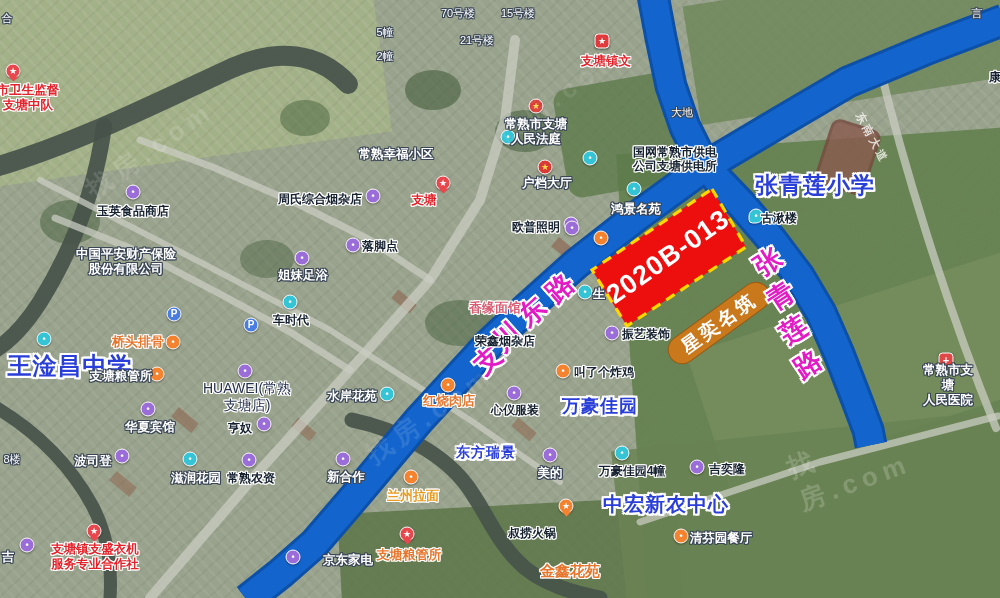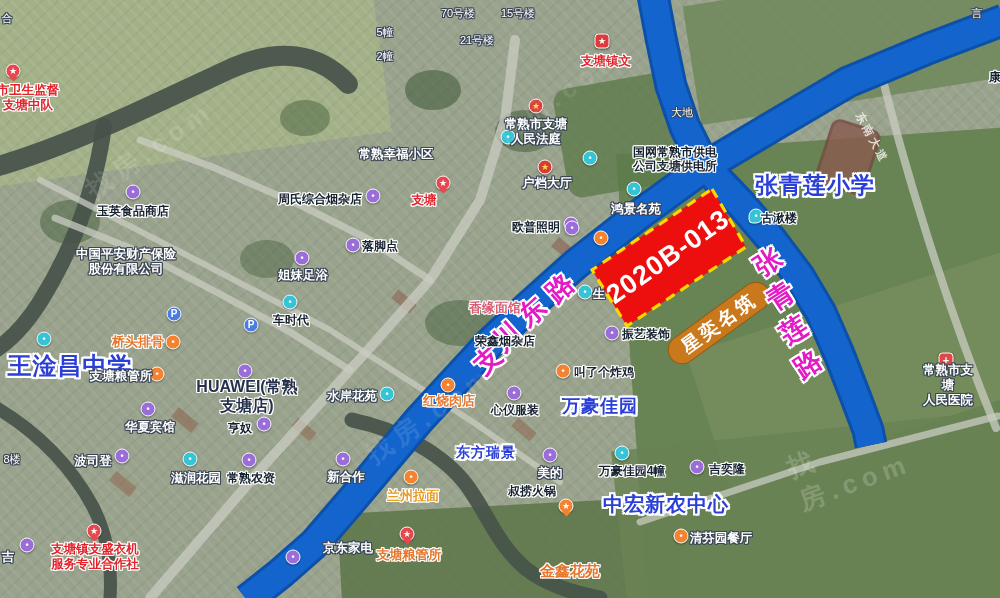--- a/index.html
+++ b/index.html
@@ -27,21 +27,21 @@
   .river{stroke:var(--c-river);fill:none;stroke-linecap:round;opacity:.92;}
   .street{stroke:var(--c-streetGray);fill:none;stroke-linecap:round;stroke-linejoin:round;opacity:.75;}
   .road-casing{stroke:var(--c-roadCasing);fill:none;stroke-width:33;stroke-linejoin:round;stroke-linecap:butt;}
   .road-fill{stroke:var(--c-road);fill:none;stroke-width:27;stroke-linejoin:round;stroke-linecap:butt;}
   #parcel-poly{fill:var(--c-parcelFill);stroke:var(--c-parcelBorder);stroke-width:3.2;stroke-dasharray:10 7;}
   
   .lbl{position:absolute;transform:translate(-50%,-50%);white-space:pre-line;text-align:center;line-height:1.18;pointer-events:auto;}
   .sw{color:#fff;font-size:11px;text-shadow:1px 0 0 #3a4656,-1px 0 0 #3a4656,0 1px 0 #3a4656,0 -1px 0 #3a4656,1px 1px 0 #3a4656,-1px -1px 0 #3a4656,1px -1px 0 #3a4656,-1px 1px 0 #3a4656;}
   .sm{color:#fff;font-size:12.5px;font-weight:bold;text-shadow:1px 0 0 #3a4656,-1px 0 0 #3a4656,0 1px 0 #3a4656,0 -1px 0 #3a4656,1px 1px 0 #3a4656,-1px -1px 0 #3a4656,1px -1px 0 #3a4656,-1px 1px 0 #3a4656;}
   .sb{color:#15212f;font-size:12px;font-weight:bold;text-shadow:1px 0 0 #fff,-1px 0 0 #fff,0 1px 0 #fff,0 -1px 0 #fff,1px 1px 0 #fff,-1px -1px 0 #fff,1px -1px 0 #fff,-1px 1px 0 #fff;}
-  .nv{color:var(--c-navy);font-size:16px;font-weight:bold;text-shadow:1px 0 0 #fff,-1px 0 0 #fff,0 1px 0 #fff,0 -1px 0 #fff,1px 1px 0 #fff,-1px -1px 0 #fff,1px -1px 0 #fff,-1px 1px 0 #fff;}
+  .nv{color:var(--c-navy);font-size:14px;font-weight:normal;text-shadow:1px 0 0 #fff,-1px 0 0 #fff,0 1px 0 #fff,0 -1px 0 #fff,1px 1px 0 #fff,-1px -1px 0 #fff,1px -1px 0 #fff,-1px 1px 0 #fff;}
   .rd{color:var(--c-redLabel);font-size:12.5px;font-weight:bold;text-shadow:1px 0 0 #fff,-1px 0 0 #fff,0 1px 0 #fff,0 -1px 0 #fff,1px 1px 0 #fff,-1px -1px 0 #fff,1px -1px 0 #fff,-1px 1px 0 #fff;}
   .or{color:var(--c-orangeLabel);font-size:13px;font-weight:bold;text-shadow:1px 0 0 #fff,-1px 0 0 #fff,0 1px 0 #fff,0 -1px 0 #fff,1px 1px 0 #fff,-1px -1px 0 #fff,1px -1px 0 #fff,-1px 1px 0 #fff;}
   .or2{color:var(--c-orange2);font-size:13px;font-weight:bold;text-shadow:1px 0 0 #fff,-1px 0 0 #fff,0 1px 0 #fff,0 -1px 0 #fff,1px 1px 0 #fff,-1px -1px 0 #fff,1px -1px 0 #fff,-1px 1px 0 #fff;}
   .pk{color:var(--c-pink);font-size:13px;font-weight:bold;text-shadow:1px 0 0 #fff,-1px 0 0 #fff,0 1px 0 #fff,0 -1px 0 #fff,1px 1px 0 #fff,-1px -1px 0 #fff,1px -1px 0 #fff,-1px 1px 0 #fff;}
   .bb{color:var(--c-districtLabel);font-weight:bold;letter-spacing:1px;
       text-shadow:2px 0 0 #fff,-2px 0 0 #fff,0 2px 0 #fff,0 -2px 0 #fff,2px 2px 0 #fff,-2px -2px 0 #fff,2px -2px 0 #fff,-2px 2px 0 #fff,1px 2px 0 #fff,2px 1px 0 #fff;}
   .gray{color:rgba(243,243,238,.85);font-size:11px;letter-spacing:3px;font-weight:bold;}
   .roadchar{position:absolute;transform:translate(-50%,-50%);color:var(--c-roadLabel);font-size:27px;font-weight:bold;
       text-shadow:2px 0 0 #fff,-2px 0 0 #fff,0 2px 0 #fff,0 -2px 0 #fff,2px 2px 0 #fff,-2px -2px 0 #fff,2px -2px 0 #fff,-2px 2px 0 #fff;}
   .wm{position:absolute;transform:translate(-50%,-50%) rotate(-30deg);color:#fff;font-size:26px;font-weight:bold;letter-spacing:6px;pointer-events:none;}
@@ -240,25 +240,25 @@
       <div class="lbl sm" style="left: 93px; top: 461px;">波司登</div>
       <div class="lbl sw" style="left: 12px; top: 459px;">8楼</div>
       <div class="lbl sm" style="left: 196px; top: 478px;">滋润花园</div>
       <div class="lbl sb" style="left: 251px; top: 478px;">常熟农资</div>
       <div class="lbl sm" style="left: 346px; top: 477px;">新合作</div>
       <div class="lbl sm" style="left: 550px; top: 473px;">美的</div>
       <div class="lbl sb" style="left: 632px; top: 471px;">万豪佳园4幢</div>
       <div class="lbl sb" style="left: 727px; top: 469px;">吉奕隆</div>
       <div class="lbl or2" style="left: 413px; top: 496px;">兰州拉面</div>
       <div class="lbl bb" style="left: 666px; top: 505px; font-size: 20px;">中宏新农中心</div>
-      <div class="lbl sb" style="left: 532px; top: 491px;">叔捞火锅</div>
+      <div class="lbl sb" style="left: 532px; top: 533px;">叔捞火锅</div>
       <div class="lbl rd" style="left: 95px; top: 557px;">支塘镇支盛衣机
 服务专业合作社</div>
       <div class="lbl or" style="left: 409px; top: 555px;">支塘粮管所</div>
-      <div class="lbl sm" style="left: 326px; top: 548px; padding-left: 44px;">京东家电</div>
+      <div class="lbl sm" style="left: 326px; top: 560px; padding-left: 44px;">京东家电</div>
       <div class="lbl or" style="left: 570px; top: 571px; font-size: 15px;">金鑫花苑</div>
       <div class="lbl sm" style="left: 721px; top: 538px;">清芬园餐厅</div>
       <div class="lbl sm" style="left: 8px; top: 557px;">吉</div>
       <div class="lbl sm" style="left: 948px; top: 385px;">常熟市支塘
 人民医院</div>
       <div class="lbl gray" style="left: 872px; top: 138px; transform: translate(-50%, -50%) rotate(62deg);">东南大道</div>
     </div>
   <div class="layer" id="wm-layer">
       <span class="wm" style="left: 150px; top: 150px; opacity: 0.12; transform: translate(-50%, -50%) rotate(-35deg);">找房.com</span>
       <span class="wm" style="left: 430px; top: 415px; opacity: 0.11; transform: translate(-50%, -50%) rotate(-35deg);">找房.com</span>

